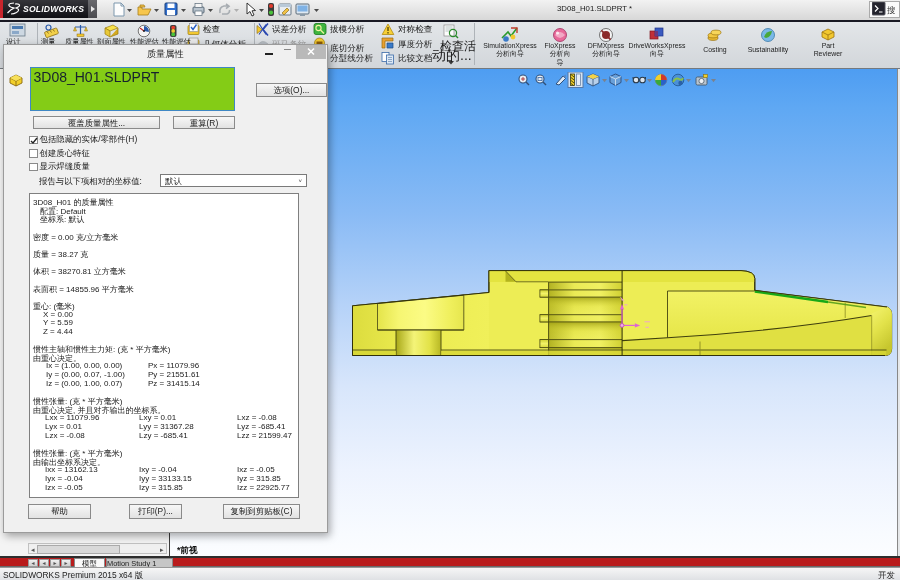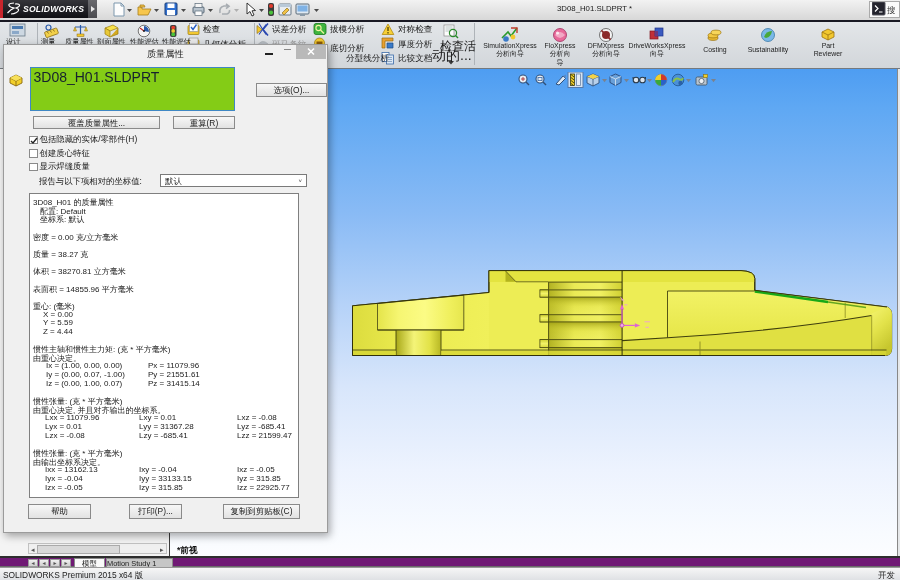--- a/index.html
+++ b/index.html
@@ -22,21 +22,21 @@
 #leftpanel{left:0;top:69px;width:170px;height:488px;background:#f4f4f4;border-right:1.6px solid #3c3c3c}
 #lscroll{left:28px;top:474px;width:139px;height:11px;background:#f0f0f0;border:1px solid #c2c2c2}
 #lthumb{left:8px;top:0.5px;width:83px;height:9px;background:#d9d9d9;border:1px solid #ababab}
 .sarr{top:1.5px;font-size:7px;color:#555;line-height:8px}
 
 #viewport{left:170px;top:69px;width:726.5px;height:488.5px;background:linear-gradient(#4e9df2 0%,#5fa8f3 8%,#8abbf5 30%,#b5d2f8 48%,#d8e6fb 65%,#edf3fe 82%,#f8fbff 95%,#fcfdff 100%)}
 #rightstrip{left:896.5px;top:69px;width:3.5px;height:488.5px;background:#e6e8ea;border-left:1px solid #888}
 #viewlabel{left:177px;top:544.5px;font-size:8.6px;font-weight:bold;color:#111}
 
 #vpbottom{left:0;top:556.2px;width:900px;height:1.8px;background:#2e2e2e}
-#tabrow{left:0;top:558px;width:900px;height:9px;background:#701a75;border-bottom:1px solid #6a6a6a}
+#tabrow{left:0;top:558px;width:900px;height:9px;background:#b91c1c;border-bottom:1px solid #6a6a6a}
 .navbtn{top:0.5px;width:10px;height:8px;background:linear-gradient(#f0f0f0,#cfcfcf);border:1px solid #9a9a9a;color:#555;font-size:5px;line-height:6px;text-align:center}
 #tabmodel{left:74px;top:0px;width:31px;height:9px;background:#fafafa;border:1px solid #8a8a8a;border-bottom:none;font-size:7.4px;text-align:center;color:#111;line-height:9px}
 #tabmotion{left:106px;top:0px;width:67px;height:9px;background:#c6c6c6;border:1px solid #8a8a8a;border-bottom:none;font-size:7.4px;color:#222;line-height:9px}
 #statusbar{left:0;top:567px;width:900px;height:13px;background:linear-gradient(#f6f6f6,#dfe1e4);border-top:1px solid #999;font-size:8.4px;color:#222}
 
 #dialog{left:3px;top:44px;width:324.5px;height:489px;background:#f0f0f0;border:1px solid #9b9b9b;box-shadow:2px 3px 8px rgba(0,0,0,.35);font-size:8.6px;color:#1a1a1a}
 #dtitle{left:0;top:3px;width:100%;text-align:center;font-size:9.2px;color:#222}
 #dmin{left:261px;top:8px;width:8px;height:1.6px;background:#222}
 #dmin2{left:280px;top:4px;width:7px;height:1.2px;background:#888}
 #dclose{left:292px;top:0;width:30px;height:13.5px;background:#b9b9b9;color:#fff;font-size:7px;text-align:center;line-height:13px}
@@ -492,21 +492,21 @@
         <path d="M1,4 L7,1 L13,4 L13,9 L7,12 L1,9 Z" fill="#f2c830" stroke="#9a7210" stroke-width="0.8"></path>
         <path d="M1,4 L7,7 L13,4 M7,7 L7,12" fill="none" stroke="#9a7210" stroke-width="0.8"></path>
       </g>
   </svg>
   <div class="abs rtxt" style="left:203px;top:2.6px">检查</div>
   <div class="abs rtxt" style="left:203px;top:17px">几何体分析</div>
   <div class="abs rtxt" style="left:272px;top:2.6px">误差分析</div>
   <div class="abs rtxtg" style="left:272px;top:17px">斑马条纹</div>
   <div class="abs rtxt" style="left:330px;top:2.6px">拔模分析</div>
   <div class="abs rtxt" style="left:330px;top:21px">底切分析</div>
-  <div class="abs rtxt" style="left:346px;top:31.5px">分型线分析</div>
+  <div class="abs rtxt" style="left:330px;top:31.5px">分型线分析</div>
   <div class="abs rtxt" style="left:398px;top:2.6px">对称检查</div>
   <div class="abs rtxt" style="left:398px;top:17px">厚度分析</div>
   <div class="abs rtxt" style="left:398px;top:31.5px">比较文档</div>
   <div class="abs rtxt" style="left:440px;top:16px;font-size:12px">检查活</div>
   <div class="abs rtxt" style="left:432px;top:25px;font-size:14px">动的...</div>
   <div class="abs xlab" style="left:468px;top:20px;width:84px">SimulationXpress<br>分析向导</div>
   <div class="abs xlab" style="left:530px;top:20px;width:60px">FloXpress<br>分析向<br>导</div>
   <div class="abs xlab" style="left:576px;top:20px;width:60px">DFMXpress<br>分析向导</div>
   <div class="abs xlab" style="left:617px;top:20px;width:80px">DriveWorksXpress<br>向导</div>
   <div class="abs xlab" style="left:685px;top:24px;width:60px">Costing</div>

